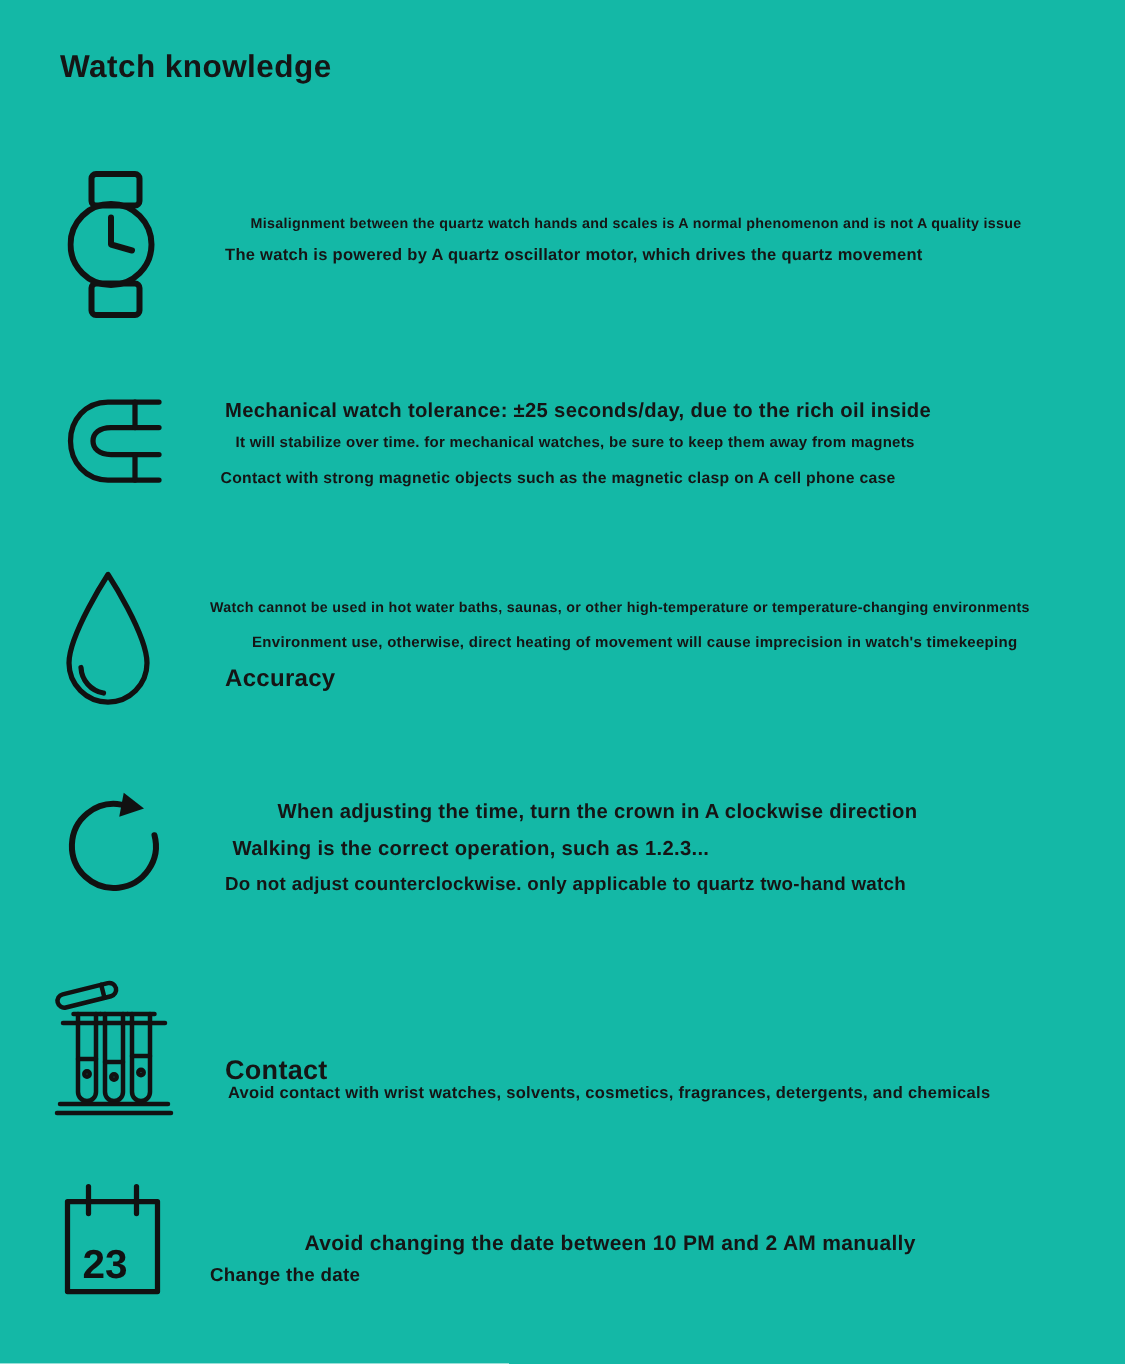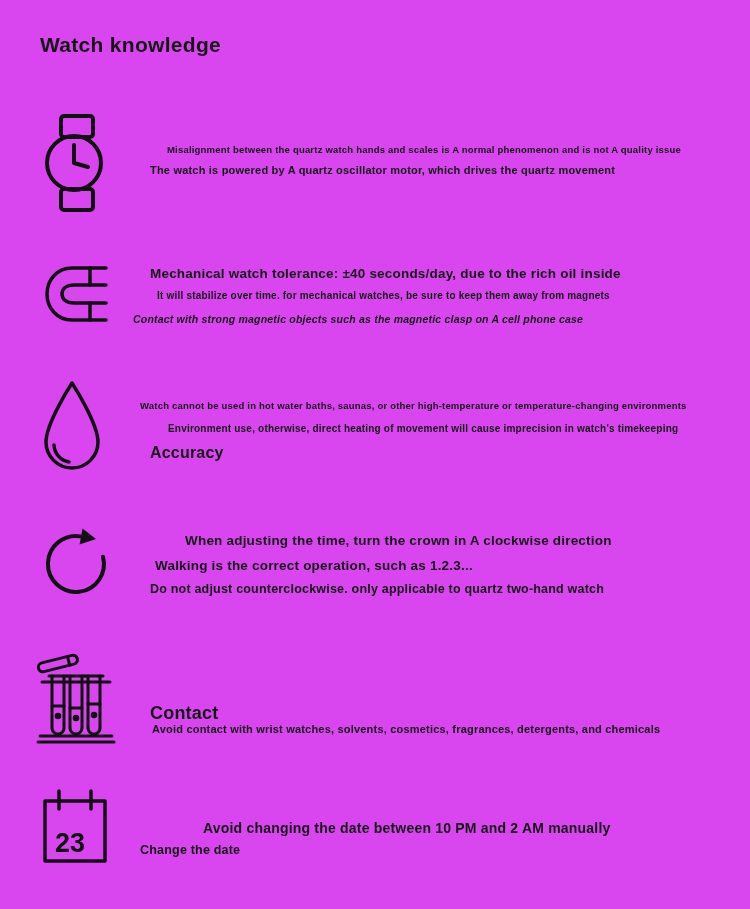--- a/index.html
+++ b/index.html
@@ -1,19 +1,19 @@
 <!DOCTYPE html>
 <html><head>
 <meta charset="utf-8">
 <style>
   html,body { margin:0; padding:0; background:#ffffff; }
   .page {
     position:relative;
     width:750px; height:909px;
-    background:#d946ef;
+    background:#14b8a6;
     color:#151515;
     font-family:"Liberation Sans", sans-serif;
     overflow:hidden;
   }
   .t {
     position:absolute;
     font-weight:700;
     white-space:nowrap;
     color:#151515;
     letter-spacing:0.2px;
@@ -41,23 +41,23 @@
   <div class="t" style="left:150px; top:164px; font-size:11px;">The watch is powered by A quartz oscillator motor, which drives the quartz movement</div>
 
   <div class="icon" style="left:42px; top:263px;">
     <svg width="66" height="62" viewBox="0 0 66 62" fill="none" stroke="#111" stroke-width="3.5" stroke-linecap="round" stroke-linejoin="round">
       <path d="M64,5 H30 C15,5 5,17 5,31 C5,45 15,57 30,57 H64"></path>
       <path d="M64,22 H32 C24,22 20,26 20,31 C20,36 24,40 32,40 H64"></path>
       <line x1="48" y1="5" x2="48" y2="22"></line>
       <line x1="48" y1="40" x2="48" y2="57"></line>
     </svg>
   </div>
-  <div class="t" style="left:150px; top:266px; font-size:13.5px;">Mechanical watch tolerance: ±40 seconds/day, due to the rich oil inside</div>
+  <div class="t" style="left:150px; top:266px; font-size:13.5px;">Mechanical watch tolerance: ±25 seconds/day, due to the rich oil inside</div>
   <div class="t" style="left:157px; top:290px; font-size:10px;">It will stabilize over time. for mechanical watches, be sure to keep them away from magnets</div>
-  <div class="t" style="left:133px; top:313px; font-size:10.5px;font-style:italic;">Contact with strong magnetic objects such as the magnetic clasp on A cell phone case</div>
+  <div class="t" style="left:147px; top:313px; font-size:10.5px;">Contact with strong magnetic objects such as the magnetic clasp on A cell phone case</div>
 
   <div class="icon" style="left:40px; top:379px;">
     <svg width="64" height="92" viewBox="0 0 64 92" fill="none" stroke="#111" stroke-width="3.5" stroke-linecap="round" stroke-linejoin="round">
       <path d="M32,4 C32,4 6,44 6,63 A26,26 0 0 0 58,63 C58,44 32,4 32,4 Z"></path>
       <path d="M14,66 A18,18 0 0 0 29,83"></path>
     </svg>
   </div>
   <div class="t" style="left:140px; top:400px; font-size:9.5px;">Watch cannot be used in hot water baths, saunas, or other high-temperature or temperature-changing environments</div>
   <div class="t" style="left:168px; top:423px; font-size:10px;">Environment use, otherwise, direct heating of movement will cause imprecision in watch's timekeeping</div>
   <div class="t" style="left:150px; top:444px; font-size:16px;">Accuracy</div>

